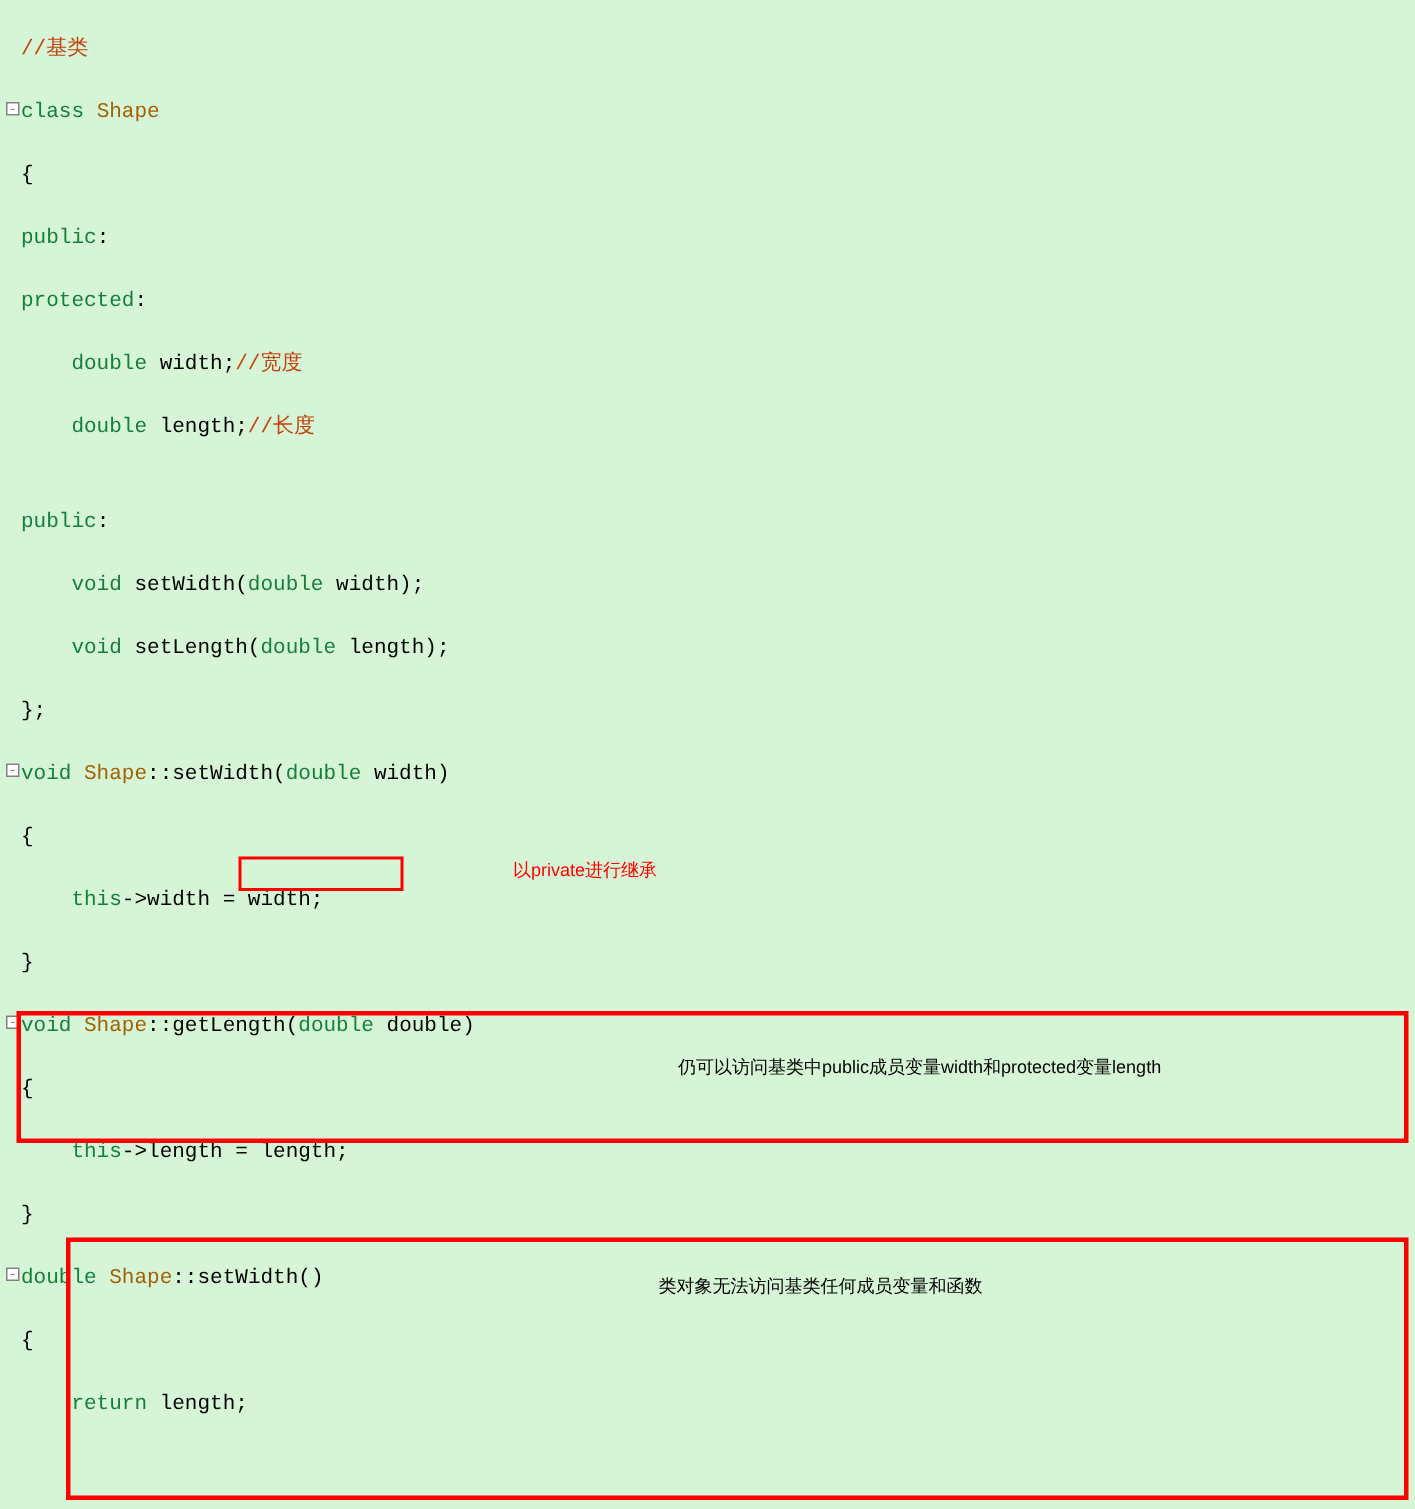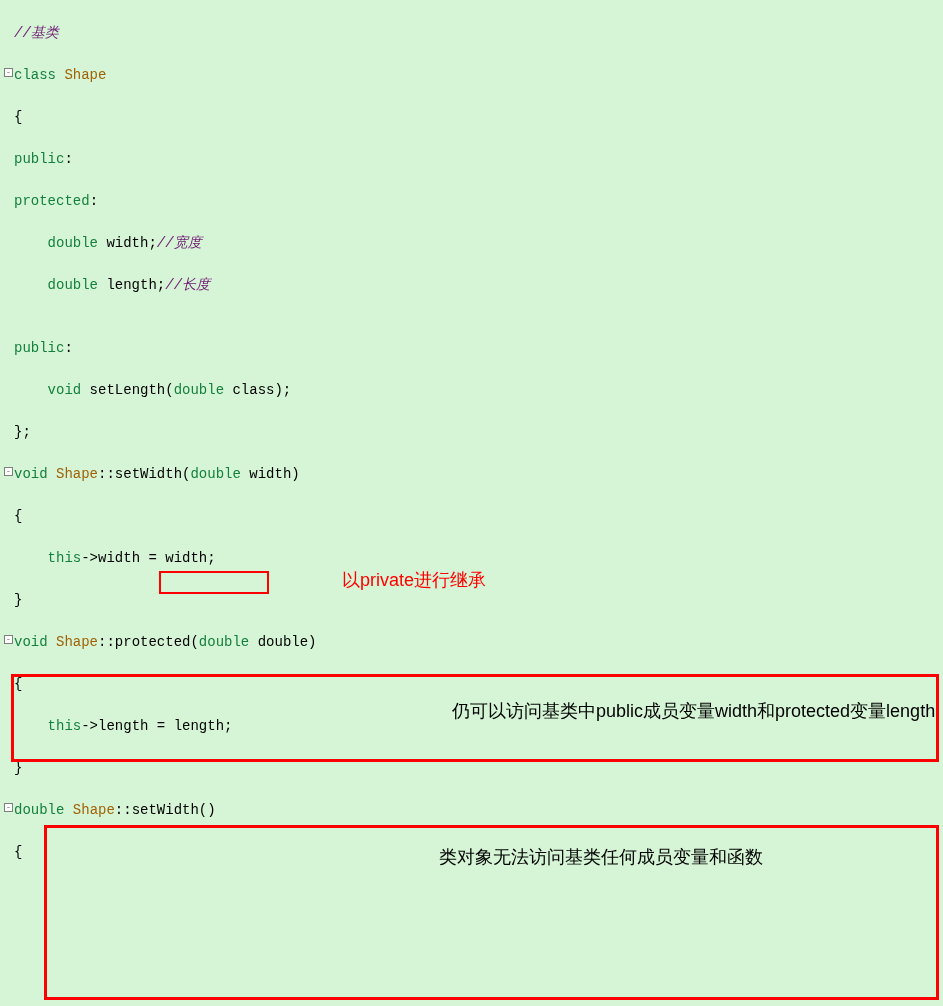--- a/index.html
+++ b/index.html
@@ -16,58 +16,60 @@
   .code-area {
     white-space: pre;
     position:relative;
   }
   .line { display:block; position:relative; padding-left:10px;}
   .fold { position:absolute; left:0; top:3px; width:9px; height:9px;
           border:1px solid #808080; background:#fff; font-size:9px; line-height:9px;
           text-align:center; color:#808080; box-sizing:border-box;}
   .kw { color:#15803d; }
   .typ { color:#a16207; }
-  .cmt { color:#701a75;font-style:italic; }
+  .cmt { color:#c2410c; }
   .op, .txt { color:#000; }
 
   .box-red-small {
     position:absolute;
     border:2px solid #ff0000;
     box-sizing:border-box;
     pointer-events:none;
   }
-  .annot { position:absolute; font-family:"Microsoft YaHei",sans-serif; font-size:18px; pointer-events:none;}
+  .annot { position:absolute; font-family:"Microsoft YaHei",sans-serif; font-size:12px; pointer-events:none;}
   .annot.red { color:#ff0000; }
   .annot.mag { color:#000000; }
 </style>
 </head>
 <body>
 
 <div class="code-area">
 <span class="line"><span class="cmt">//基类</span></span>
 <span class="line"><span class="fold">-</span><span class="kw">class</span><span class="typ"> Shape</span></span>
 <span class="line"><span class="txt">{</span></span>
 <span class="line"><span class="kw">public</span><span class="txt">:</span></span>
 <span class="line"><span class="kw">protected</span><span class="txt">:</span></span>
 <span class="line"><span class="kw">    double</span><span class="txt"> width;</span><span class="cmt">//宽度</span></span>
 <span class="line"><span class="kw">    double</span><span class="txt"> length;</span><span class="cmt">//长度</span></span>
 <span class="line"><span class="txt"></span></span>
 <span class="line"><span class="kw">public</span><span class="txt">:</span></span>
-<span class="line"><span class="kw">    void</span><span class="txt"> setLength(</span><span class="kw">double</span><span class="txt"> class);</span></span>
+<span class="line"><span class="kw">    void</span><span class="txt"> setWidth(</span><span class="kw">double</span><span class="txt"> width);</span></span>
+<span class="line"><span class="kw">    void</span><span class="txt"> setLength(</span><span class="kw">double</span><span class="txt"> length);</span></span>
 <span class="line"><span class="txt">};</span></span>
 <span class="line"><span class="fold">-</span><span class="kw">void</span><span class="typ"> Shape</span><span class="txt">::setWidth(</span><span class="kw">double</span><span class="txt"> width)</span></span>
 <span class="line"><span class="txt">{</span></span>
 <span class="line"><span class="kw">    this</span><span class="txt">-&gt;width = width;</span></span>
 <span class="line"><span class="txt">}</span></span>
-<span class="line"><span class="fold">-</span><span class="kw">void</span><span class="typ"> Shape</span><span class="txt">::protected(</span><span class="kw">double</span><span class="txt"> double)</span></span>
+<span class="line"><span class="fold">-</span><span class="kw">void</span><span class="typ"> Shape</span><span class="txt">::getLength(</span><span class="kw">double</span><span class="txt"> double)</span></span>
 <span class="line"><span class="txt">{</span></span>
 <span class="line"><span class="kw">    this</span><span class="txt">-&gt;length = length;</span></span>
 <span class="line"><span class="txt">}</span></span>
 <span class="line"><span class="fold">-</span><span class="kw">double</span><span class="typ"> Shape</span><span class="txt">::setWidth()</span></span>
 <span class="line"><span class="txt">{</span></span>
+<span class="line"><span class="kw">    return</span><span class="txt"> length;</span></span>
 
 <span class="line"><span class="txt"></span></span>
 
 
 
 
 
 
 
 

